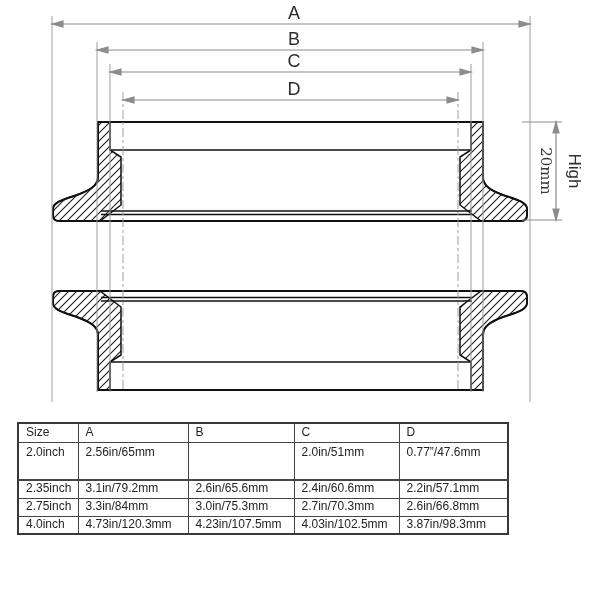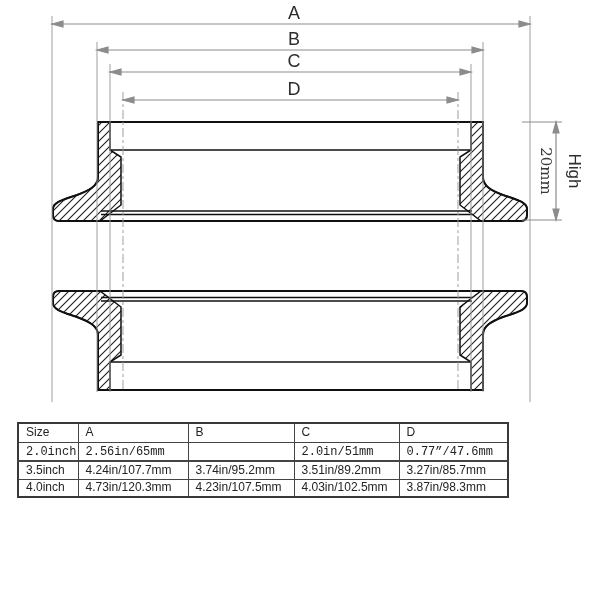--- a/index.html
+++ b/index.html
@@ -17,21 +17,21 @@
     border-collapse:collapse;table-layout:fixed;
     border:2px solid #383838;background:#fff;
   }
   .size-table th,.size-table td{
     border:1.5px solid #444;font-size:12px;font-weight:400;
     text-align:left;vertical-align:middle;padding:1px 2px 1px 7px;
     color:#242424;white-space:nowrap;overflow:hidden;line-height:1.15;
   }
   .size-table thead tr{height:19px;}
   .size-table tbody tr{height:18px;}
-  .size-table tbody tr:first-child{height:19px;font-family:Liberation Mono, monospace;}
+  .size-table tbody tr:first-child{height:38px;}
   .size-table tbody tr:first-child td{vertical-align:top;padding-top:3px;border-bottom-width:2px;}
 </style>
 </head>
 <body>
 
 <div class="stage">
 
   <svg width="600" height="430" viewBox="0 0 600 430">
     <defs>
       <pattern id="hatch" width="8" height="8" patternUnits="userSpaceOnUse">
@@ -118,25 +118,32 @@
     </thead>
     <tbody>
         <tr>
           <td>2.0inch</td>
           <td>2.56in/65mm</td>
           <td></td>
           <td>2.0in/51mm</td>
           <td>0.77”/47.6mm</td>
         </tr>
         <tr>
-          <td>3.5inch</td>
-          <td>4.24in/107.7mm</td>
-          <td>3.74in/95.2mm</td>
-          <td>3.51in/89.2mm</td>
-          <td>3.27in/85.7mm</td>
+          <td>2.35inch</td>
+          <td>3.1in/79.2mm</td>
+          <td>2.6in/65.6mm</td>
+          <td>2.4in/60.6mm</td>
+          <td>2.2in/57.1mm</td>
+        </tr>
+        <tr>
+          <td>2.75inch</td>
+          <td>3.3in/84mm</td>
+          <td>3.0in/75.3mm</td>
+          <td>2.7in/70.3mm</td>
+          <td>2.6in/66.8mm</td>
         </tr>
         <tr>
           <td>4.0inch</td>
           <td>4.73in/120.3mm</td>
           <td>4.23in/107.5mm</td>
           <td>4.03in/102.5mm</td>
           <td>3.87in/98.3mm</td>
         </tr>
       </tbody>
   </table>

